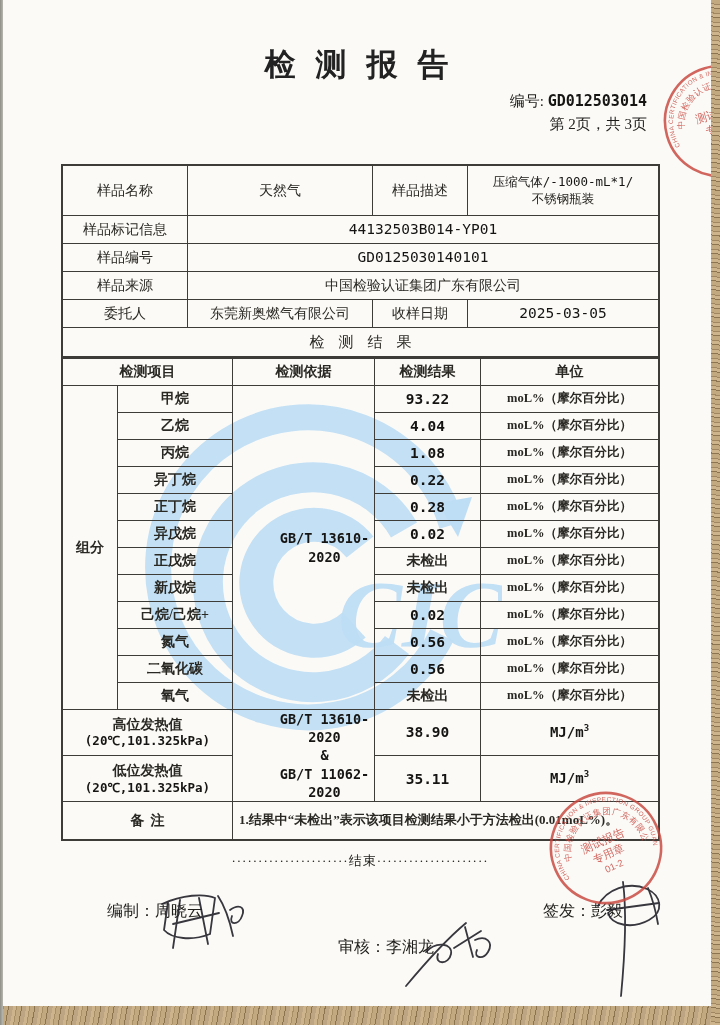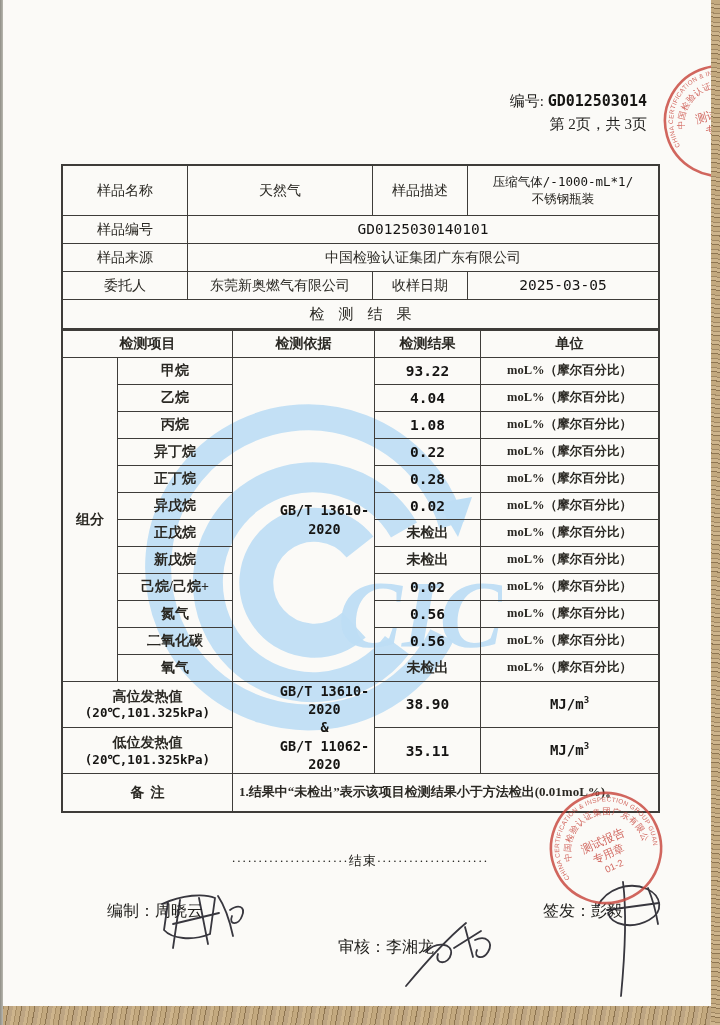--- a/index.html
+++ b/index.html
@@ -71,20 +71,21 @@
     <svg class="watermark" viewBox="0 0 360 360">
       <g fill="none" stroke="#bedef5" opacity="0.9">
         <path d="M 300,240 A 150,150 0 1 1 310,130" stroke-width="26"></path>
         <path d="M 255,250 A 105,105 0 1 1 262,135" stroke-width="30"></path>
         <path d="M 212,230 A 58,58 0 1 1 218,152" stroke-width="34"></path>
       </g>
       <path d="M 296,108 l 34,-6 l -14,40 z" fill="#bedef5"></path>
       <text class="wm-text" x="196" y="252" font-size="96" fill="#bedef5" opacity="0.95">CIC</text>
     </svg>
 
+    <div class="doc-title">检测报告</div>
     <div class="meta">
       <div><span>编号:</span> <span class="num">GD012503014</span></div>
       <div class="meta-line2">第 2页，共 3页</div>
     </div>
 
     <div class="table-wrap">
 
       <table class="outer">
         <colgroup>
             <col style="width:125px">
@@ -94,20 +95,24 @@
           </colgroup>
         <tbody>
             <tr class="r38">
           <td>样品名称</td>
           <td>天然气</td>
           <td>样品描述</td>
           <td class="small2">
             <div class="num" style="font-size:12.5px">压缩气体/-1000-mL*1/</div>
             <div>不锈钢瓶装</div>
           </td>
+        </tr>
+        <tr class="r28">
+          <td>样品标记信息</td>
+          <td colspan="3" class="val">44132503B014-YP01</td>
         </tr>
         <tr class="r28">
           <td>样品编号</td>
           <td colspan="3" class="val">GD0125030140101</td>
         </tr>
         <tr class="r28">
           <td>样品来源</td>
           <td colspan="3">中国检验认证集团广东有限公司</td>
         </tr>
         <tr class="r28">

